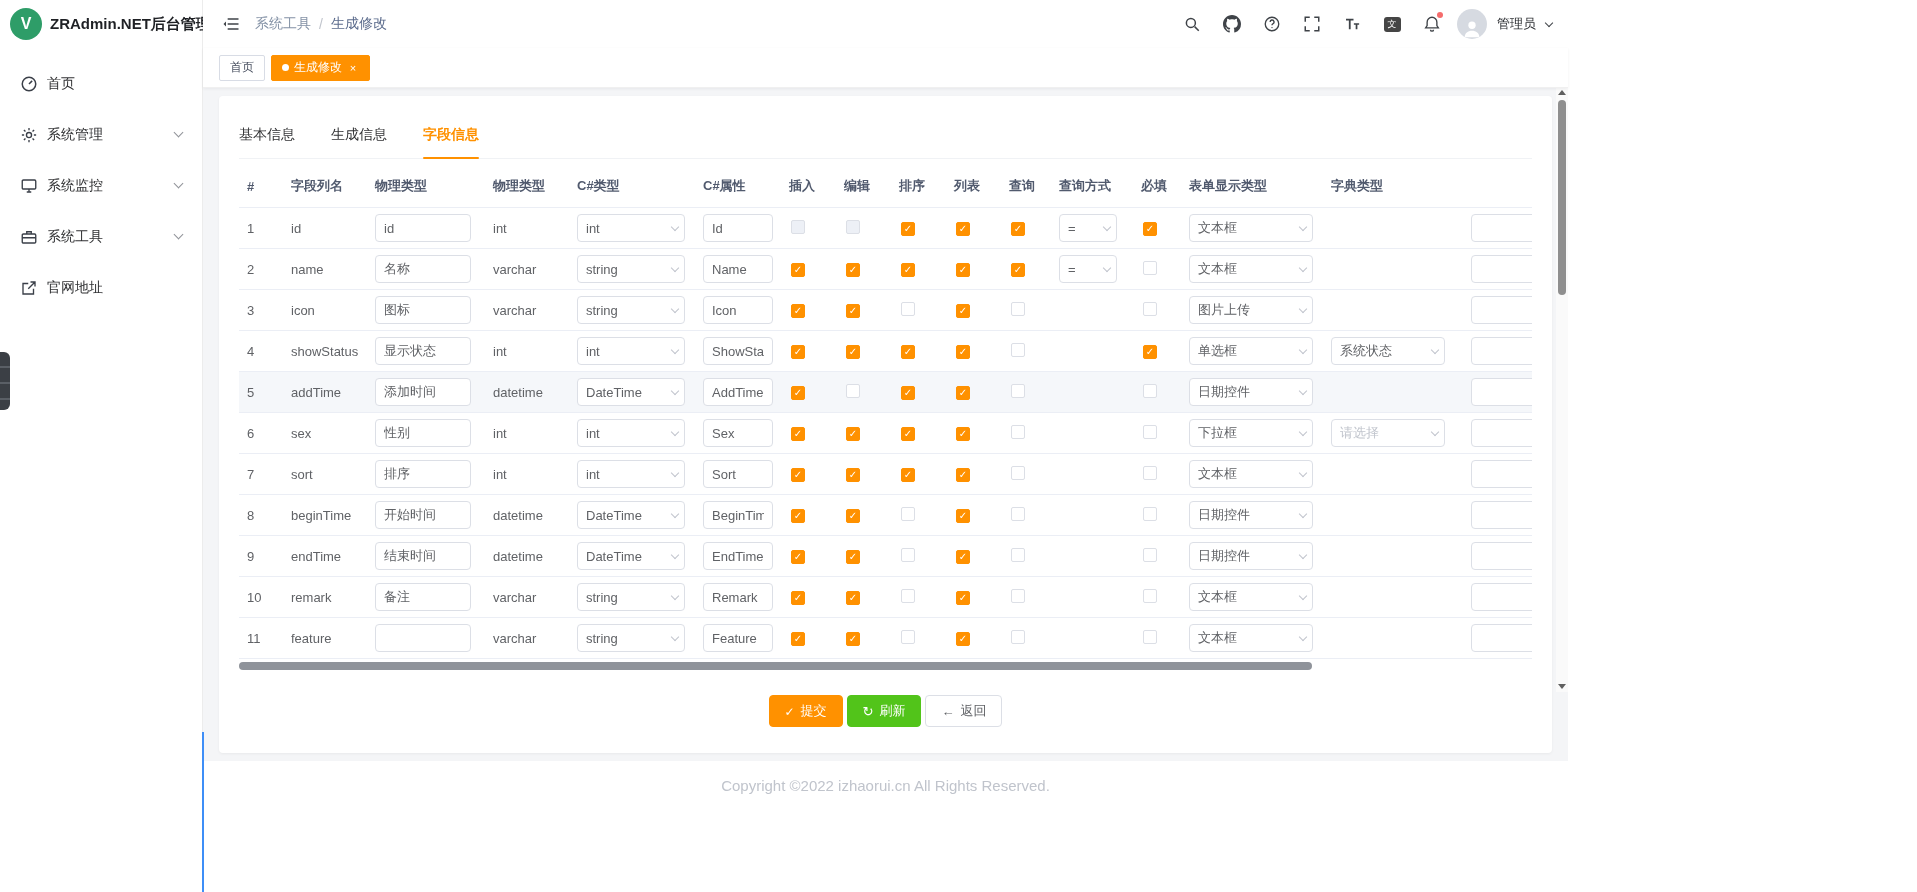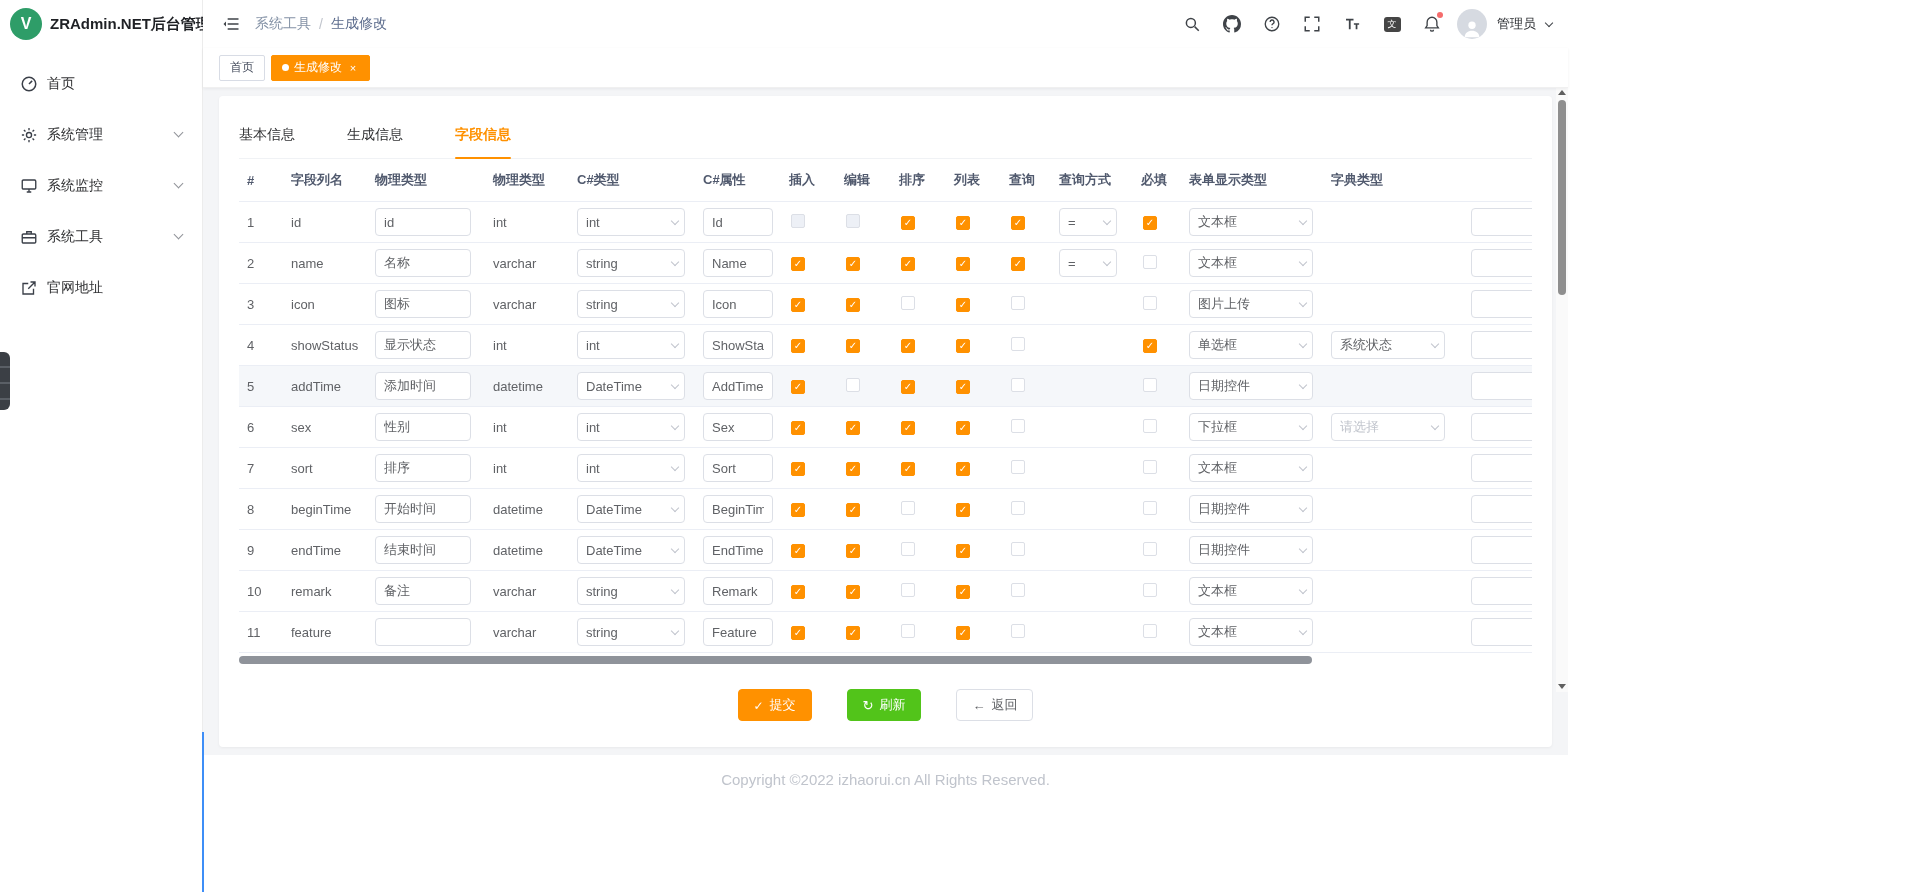--- a/index.html
+++ b/index.html
@@ -56,21 +56,21 @@
   .tag-dot { width:7px; height:7px; border-radius:50%; background:#fff; }
   .tag-close { display:inline-flex; width:12px; height:12px; align-items:center; justify-content:center;
     border-radius:50%; font-size:11px; }
   .tag-close::before { content:"\00D7"; }
 
   
   .scroll-area { flex:1; background:#fff; overflow:hidden; }
   .gray-wrap { background:#f4f5f7; padding:8px 16px 8px; }
   .card { background:#fff; border-radius:4px; box-shadow:0 1px 3px rgba(0,0,0,.05); padding:20px 20px 26px; }
 
-  .tabs { display:flex; gap:52px; border-bottom:1px solid #f0f2f5; padding:0 0 0 0; margin-bottom:0; }
+  .tabs { display:flex; gap:36px; border-bottom:1px solid #f0f2f5; padding:0 0 0 0; margin-bottom:6px; }
   .tab { font-size:14px; color:#303133; padding:10px 0 14px; cursor:pointer; position:relative; }
   .tab.active { color:var(--accent); font-weight:bold; }
   .tab.active::after { content:""; position:absolute; left:0; right:0; bottom:-1px; height:2px; background:var(--accent); border-radius:1px; }
 
   .table-clip { overflow:hidden; width:100%; }
   table { width:1304px; table-layout:fixed; border-collapse:collapse; }
   thead th { text-align:left; font-size:13px; color:#515a6e; font-weight:bold; padding:12px 8px;
     border-bottom:1px solid #ebeef5; white-space:nowrap; }
   tbody td { padding:6px 8px; border-bottom:1px solid #ebeef5; font-size:13px; color:#606266; white-space:nowrap; vertical-align:middle; }
   tbody tr.hl { background:#f5f7fa; }
@@ -94,21 +94,21 @@
 
   .cb { width:14px; height:14px; border:1px solid #dcdfe6; border-radius:2px; background:#fff;
     display:inline-flex; align-items:center; justify-content:center; cursor:pointer; margin-left:2px; }
   .cb.checked { background:var(--accent); border-color:var(--accent); }
   .cb.disabled { background:#edf0f6; border-color:#dcdfe6; cursor:not-allowed; }
   .tick { color:#fff; font-size:10px; line-height:1; }
 
   .hscroll { height:9px; margin-top:3px; }
   .hthumb { height:8px; width:83%; background:#8f939a; border-radius:4px; cursor:pointer; }
 
-  .actions { display:flex; justify-content:center; gap:35px; margin-top:24px; }
+  .actions { display:flex; justify-content:center; gap:4px; margin-top:24px; }
   .btn { height:32px; border-radius:4px; border:1px solid transparent; padding:0 15px; font-size:13px;
     display:inline-flex; align-items:center; gap:6px; cursor:pointer; font-family:inherit; }
   .btn-submit { background:var(--accent); border-color:var(--accent); color:#fff; }
   .btn-refresh { background:var(--green); border-color:var(--green); color:#fff; }
   .btn-back { background:#fff; border-color:#dcdfe6; color:#606266; }
   .ico-check::before { content:"\2713"; font-size:12px; }
   .ico-refresh::before { content:"\21BB"; font-size:13px; }
   .ico-back::before { content:"\2190"; font-size:13px; }
 
   .footer { text-align:center; color:#c0c4cc; font-size:15px; padding:16px 0 0 0; }

